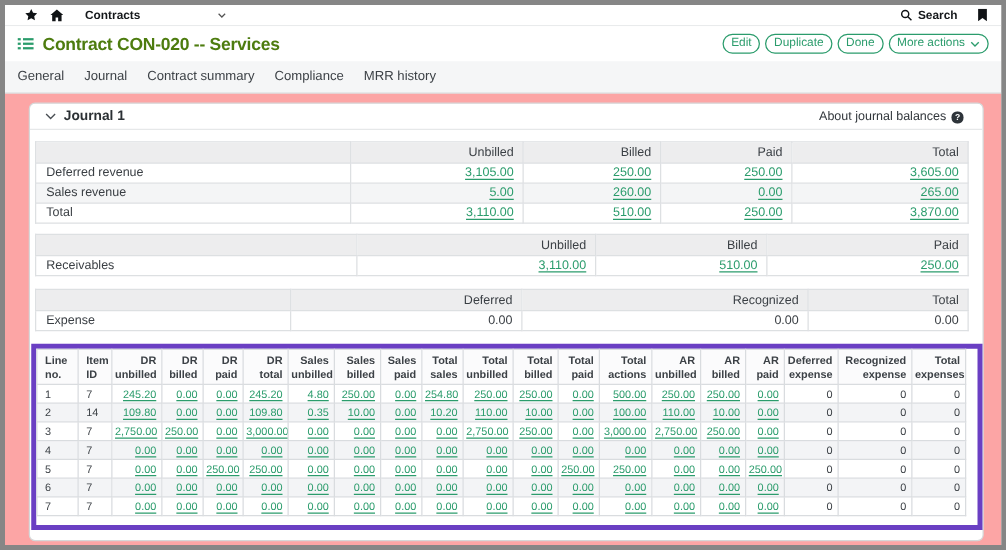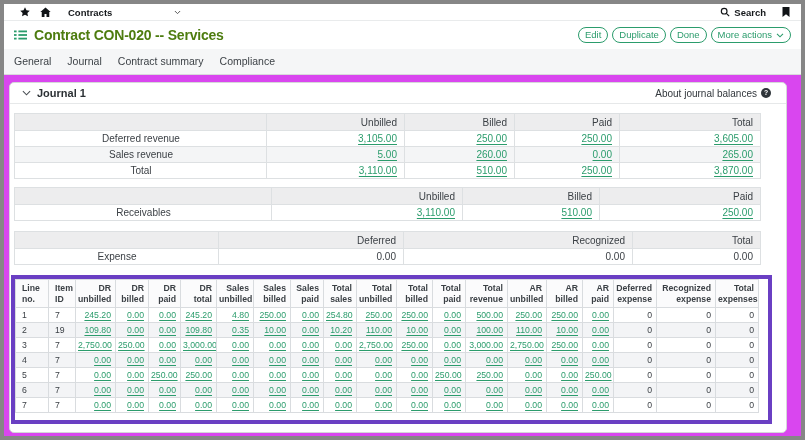--- a/index.html
+++ b/index.html
@@ -84,38 +84,38 @@
     padding: 2px 8px 0 8px;
     border-bottom: 3px solid transparent;
     cursor: pointer;
     white-space: nowrap;
   }
   .tab.active { border-bottom-color: #2b9c6c; color: #32373c; }
 
   
   .content {
     height: 361px;
-    background: #d946ef;
-    padding: 7px 14px 3px 5px;
+    background: #fca5a5;
+    padding: 7px 14px 3px 19px;
   }
   .panel {
     background: #fff;
     border: 1px solid #d5d8d9;
     border-radius: 5px;
     height: 351px;
   }
   .panel-header {
     height: 21px;
     border-bottom: 1px solid #e6e8e9;
     display: flex;
     align-items: center;
     padding: 0 15px 0 12px;
   }
   .journal-title { margin-left: 6px; font-size: 11px; font-weight: 700; color: #2b3034; }
-  .about { margin-left: auto; display: flex; align-items: flex-start; gap: 4px; cursor: pointer; }
+  .about { margin-left: auto; display: flex; align-items: flex-end; gap: 4px; cursor: pointer; }
   .about-label { font-size: 10px; color: #32373c; }
 
   .panel-body { padding: 0 0 0 4px; }
 
   
   table.grid {
     border-collapse: collapse;
     table-layout: fixed;
     font-size: 10px;
     color: #3a3f44;
@@ -127,21 +127,21 @@
     font-weight: 400;
     overflow: hidden;
     white-space: nowrap;
   }
   table.grid thead th {
     background: #ededee;
     text-align: right;
     height: 17px;
     color: #3a3f44;
   }
-  table.grid td.label { text-align: center; }
+  table.grid td.label { text-align: left; }
   table.grid td.num { text-align: right; }
   table.grid tr.alt td { background: #f4f5f6; }
   a.val {
     color: #2b9c6c;
     text-decoration: underline;
     text-underline-offset: 2px;
     text-decoration-thickness: 1px;
     cursor: pointer;
   }
   .gap-rev { margin-top: 9px; }
@@ -254,20 +254,21 @@
         </span>
       </button>
     </span>
 </div>
 
 <div class="tabbar">
     <div class="tab">General</div>
     <div class="tab">Journal</div>
     <div class="tab">Contract summary</div>
     <div class="tab">Compliance</div>
+    <div class="tab">MRR history</div>
   </div>
 
 <div class="content">
   <div class="panel">
     <div class="panel-header">
       <span class="ic">
         <svg width="9" height="6" viewBox="0 0 10 6">
             <path d="M1 1 5 5 9 1" stroke="#4a4f54" stroke-width="1.2" fill="none"></path>
           </svg>
       </span>
@@ -452,21 +453,21 @@
                   <th>
                     <div>Total</div>
                     <div>billed</div>
                   </th>
                   <th>
                     <div>Total</div>
                     <div>paid</div>
                   </th>
                   <th>
                     <div>Total</div>
-                    <div>revenue</div>
+                    <div>actions</div>
                   </th>
                   <th>
                     <div>AR</div>
                     <div>unbilled</div>
                   </th>
                   <th>
                     <div>AR</div>
                     <div>billed</div>
                   </th>
                   <th>
@@ -505,21 +506,21 @@
                   <td><a class="val">500.00</a></td>
                   <td><a class="val">250.00</a></td>
                   <td><a class="val">250.00</a></td>
                   <td><a class="val">0.00</a></td>
                   <td>0</td>
                   <td>0</td>
                   <td>0</td>
                 </tr>
                 <tr class="alt">
                   <td class="left">2</td>
-                  <td class="left">19</td>
+                  <td class="left">14</td>
                   <td><a class="val">109.80</a></td>
                   <td><a class="val">0.00</a></td>
                   <td><a class="val">0.00</a></td>
                   <td><a class="val">109.80</a></td>
                   <td><a class="val">0.35</a></td>
                   <td><a class="val">10.00</a></td>
                   <td><a class="val">0.00</a></td>
                   <td><a class="val">10.20</a></td>
                   <td><a class="val">110.00</a></td>
                   <td><a class="val">10.00</a></td>

